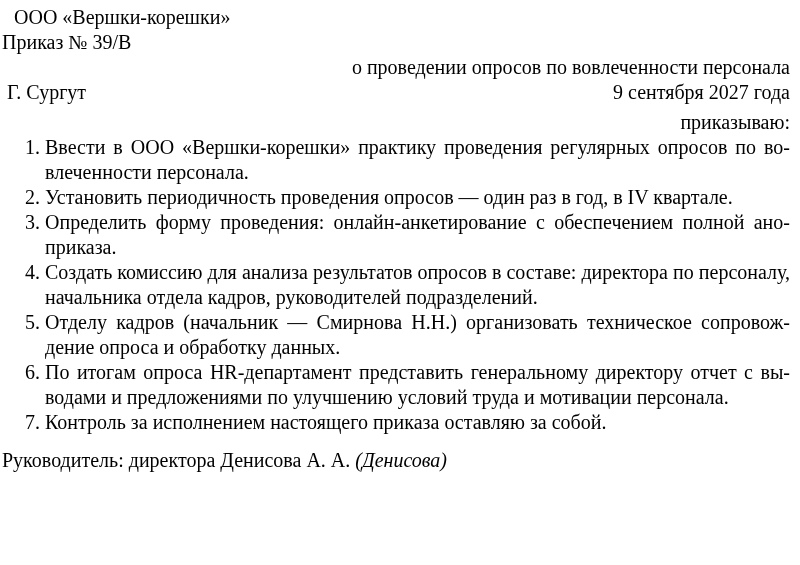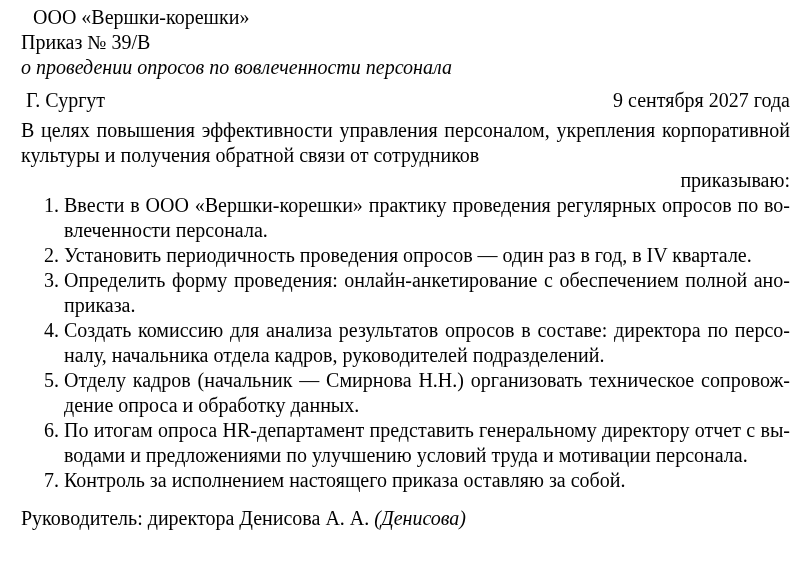--- a/index.html
+++ b/index.html
@@ -4,35 +4,35 @@
 <style>
   html, body {
     margin: 0;
     padding: 0;
     background: #ffffff;
   }
   .page {
     width: 800px;
     height: 565px;
     box-sizing: border-box;
-    padding: 5px 10px 0 21px;
+    padding: 5px 10px 0 2px;
     font-family: "Liberation Serif", serif;
     font-size: 20px;
     line-height: 25px;
     color: #000000;
     overflow: hidden;
   }
   .page p { margin: 0; }
   .company  { margin: 0 0 12px; padding-left: 12px; }
   .doc-title    { text-align: left; margin: 0 0 11px; }
-  .doc-subtitle { text-align: left; margin: 0 0 10px; font-style: italic; }
+  .doc-subtitle { text-align: right; margin: 0 0 10px; }
   .meta-line {
     display: flex;
     justify-content: space-between;
-    margin: 8px 0 5px;
+    margin: 0 0 5px;
     padding-left: 5px;
   }
   .preamble {
     text-align: justify;
     hyphens: manual;
     -webkit-hyphens: manual;
     margin: 0 0 14px;
   }
   .order-word { margin: 0 0 6px; text-align: right; }
   .order-list {
@@ -56,21 +56,20 @@
 
   <p class="doc-title">Приказ № 39/В</p>
 
   <p class="doc-subtitle">о проведении опросов по вовлеченности персонала</p>
 
   <div class="meta-line">
     <span>Г. Сургут</span>
     <span>9 сентября 2027 года</span>
   </div>
 
-  <p class="preamble">В целях повышения эффективности управления персоналом, укрепления корпоративной культуры и получения обратной связи от сотрудников</p>
 
   <p class="order-word">приказываю:</p>
 
   <ol class="order-list">
     <li>Ввести в ООО «Вершки-корешки» практику проведения регулярных опросов по во­влеченности персонала.</li>
     <li>Установить периодичность проведения опросов — один раз в год, в IV квартале.</li>
     <li>Определить форму проведения: онлайн-анкетирование с обеспечением полной ано­приказа.</li>
     <li>Создать комиссию для анализа результатов опросов в составе: директора по персо­налу, начальника отдела кадров, руководителей подразделений.</li>
     <li>Отделу кадров (начальник — Смирнова Н.Н.) организовать техническое сопровож­дение опроса и обработку данных.</li>
     <li>По итогам опроса HR-департамент представить генеральному директору отчет с вы­водами и предложениями по улучшению условий труда и мотивации персонала.</li>

